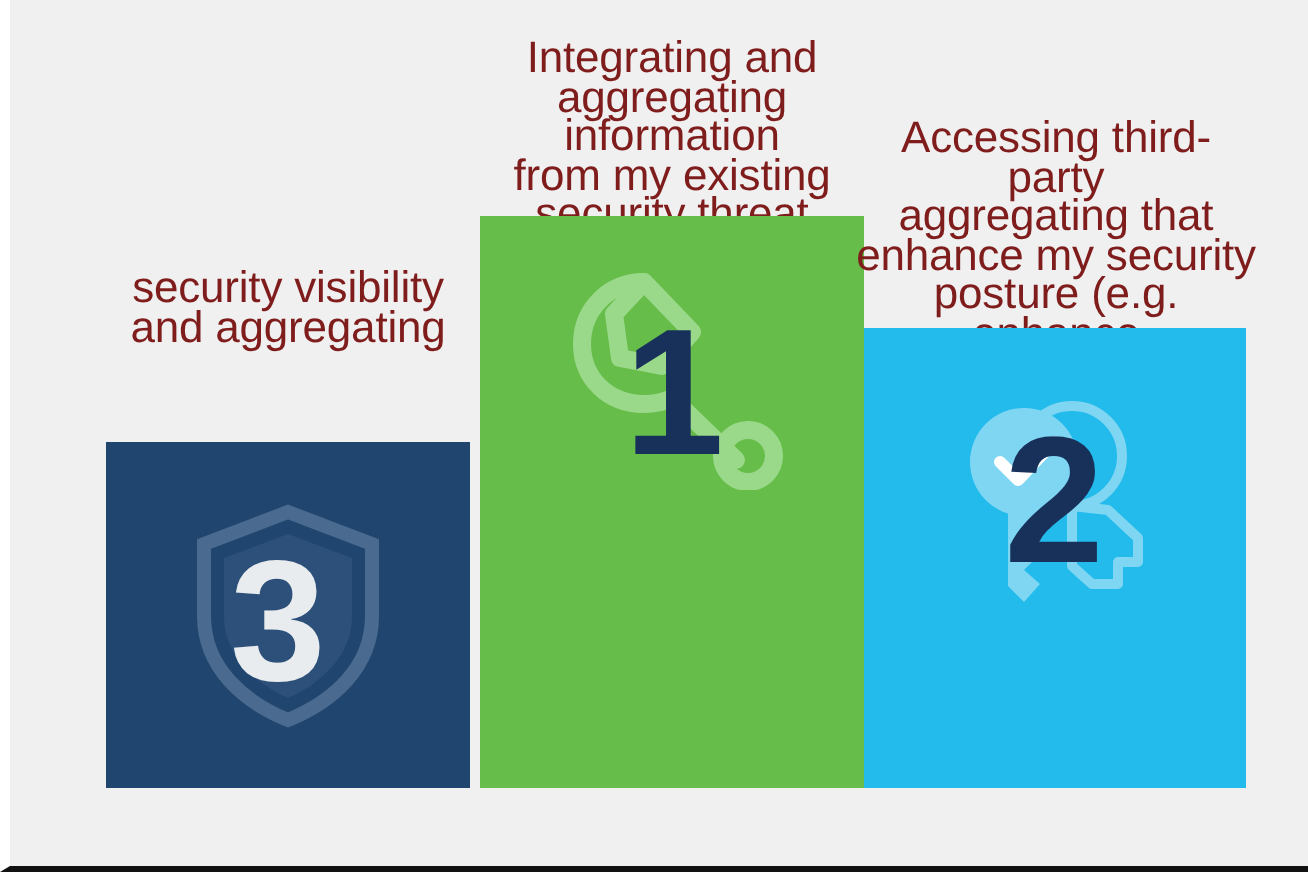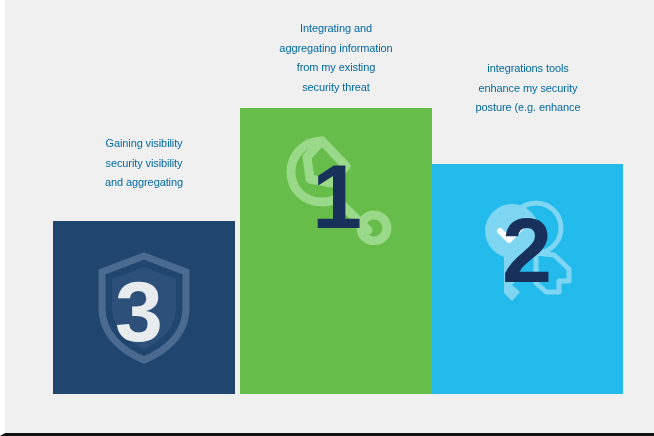--- a/index.html
+++ b/index.html
@@ -25,22 +25,22 @@
     border-bottom: 3px solid #111111;
     overflow: hidden;
   }
   .bar {
     position: absolute;
     overflow: hidden;
   }
   .bar-label {
     position: absolute;
     text-align: center;
-    color: #0369a1;
-    font-size: 11px;
+    color: #7f1d1d;
+    font-size: 22px;
     line-height: 19.5px;
     font-family: "Liberation Sans", sans-serif;
     letter-spacing: -0.1px;
   }
   .rank {
     position: absolute;
     font-weight: bold;
     font-family: "Liberation Sans", sans-serif;
     line-height: 1;
     user-select: none;
@@ -126,21 +126,20 @@
     font-size: 90px;
     color: #17315a;
   }
 </style>
 </head>
 <body>
 
 <div id="infographic">
 
   <div class="bar-label" id="label-visibility">
-    <div>Gaining visibility</div>
     <div>security visibility</div>
     <div>and aggregating</div>
   </div>
 
   <div class="bar" id="bar-visibility">
 
     <div class="icon-wrap" id="icon-shield">
       <svg viewBox="0 0 100 115" width="100" height="115" aria-hidden="true">
         <path d="M50 6 L92 22 V58 C92 84 72 101 50 110 C28 101 8 84 8 58 V22 Z" fill="none" stroke="#4a6a8f" stroke-width="7"></path>
         <path d="M50 17 L82 29 V58 C82 78 66 92 50 99 C34 92 18 78 18 58 V29 Z" fill="#3b5e85" opacity="0.45"></path>
@@ -166,21 +165,22 @@
           <path d="M40 8 L25 24 L28 46 L49 50 L64 33 Z"></path>
           <circle cx="92" cy="95" r="13"></circle>
         </g>
       </svg>
     </div>
 
     <div class="rank" id="rank-1">1</div>
   </div>
 
   <div class="bar-label" id="label-integrations">
-    <div>integrations tools</div>
+    <div>Accessing third-party</div>
+    <div>aggregating that</div>
     <div>enhance my security</div>
     <div>posture (e.g. enhance</div>
   </div>
 
   <div class="bar" id="bar-integrations">
 
     <div class="icon-wrap" id="icon-keys">
       <svg viewBox="0 0 112 112" width="112" height="112" aria-hidden="true">
 
         <g fill="none" stroke="#7fd6f3" stroke-width="5" stroke-linejoin="round">

